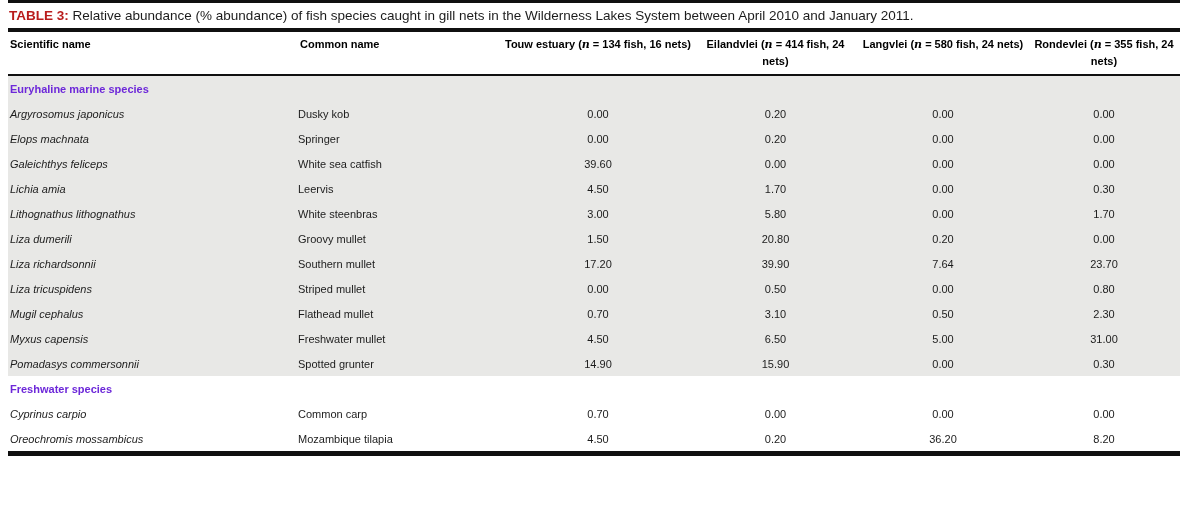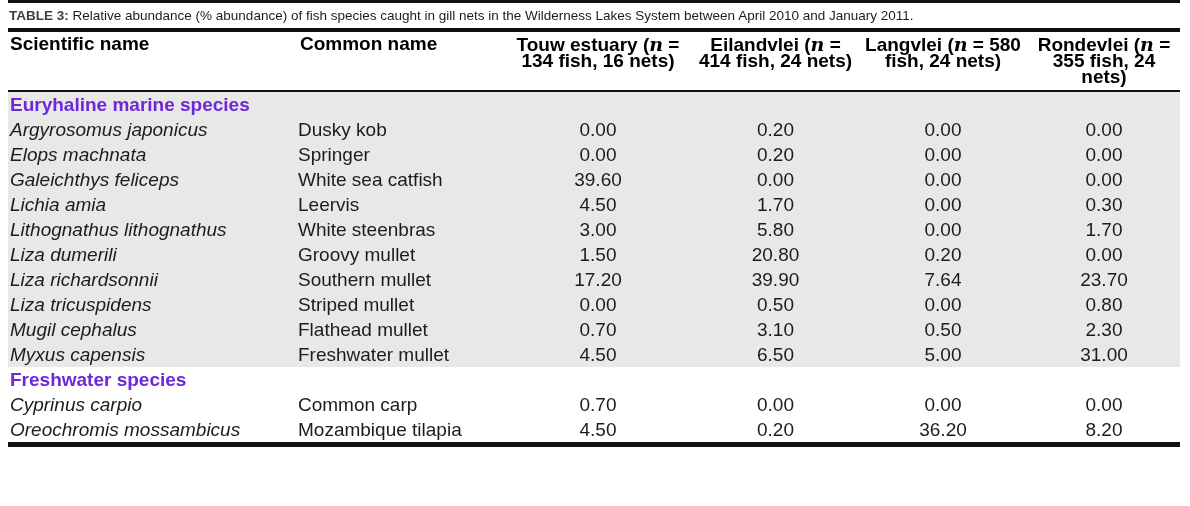--- a/index.html
+++ b/index.html
@@ -23,29 +23,29 @@
     width: 1172px;
   }
   .rule-top { height: 3px; background: #101010; }
   .caption {
     font-size: 13.5px;
     line-height: 19px;
     padding: 3px 0 3px 1px;
     color: #1c1c1c;
     white-space: nowrap;
   }
-  .caption .cap-label { font-weight: bold; color: #404040; }
+  .caption .cap-label { font-weight: bold; color: #b91c1c; }
   .thick-rule { height: 4px; background: #101010; }
   .bottom-rule { height: 5px; background: #101010; }
 
   table.abundance {
     width: 100%;
     border-collapse: collapse;
     table-layout: fixed;
-    font-size: 19px;
+    font-size: 11px;
     border-radius: 15px;
   }
   col.c-sci { width: 290px; }
   col.c-com { width: 205px; }
   col.c-v1  { width: 190px; }
   col.c-v2  { width: 165px; }
   col.c-v3  { width: 170px; }
   col.c-v4  { width: 152px; }
 
   thead th {
@@ -196,20 +196,28 @@
 
   <tr class="shaded">
     <td class="sci">Myxus capensis</td>
     <td class="com">Freshwater mullet</td>
     <td class="val">4.50</td>
     <td class="val">6.50</td>
     <td class="val">5.00</td>
     <td class="val">31.00</td>
   </tr>
 
+  <tr class="shaded">
+    <td class="sci">Pomadasys commersonnii</td>
+    <td class="com">Spotted grunter</td>
+    <td class="val">14.90</td>
+    <td class="val">15.90</td>
+    <td class="val">0.00</td>
+    <td class="val">0.30</td>
+  </tr>
 
 
   <tr class="section-row">
     <td colspan="6">Freshwater species</td>
   </tr>
 
   <tr>
     <td class="sci">Cyprinus carpio</td>
     <td class="com">Common carp</td>
     <td class="val">0.70</td>

